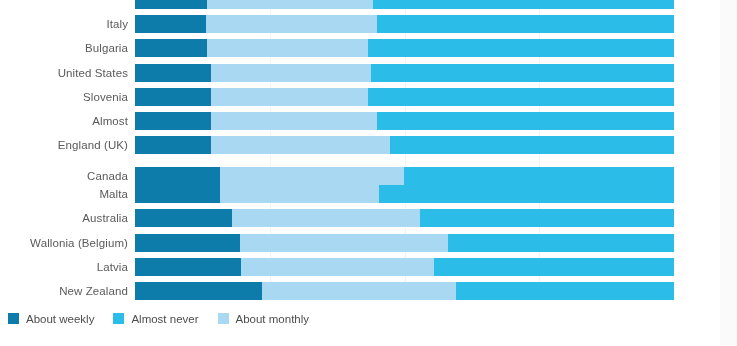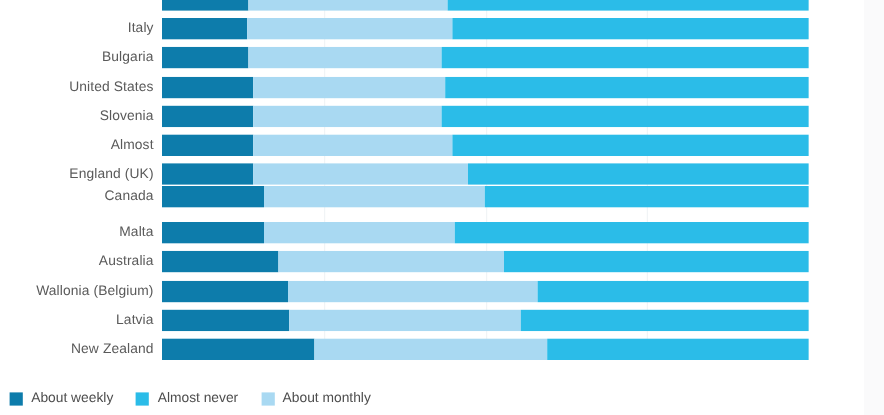--- a/index.html
+++ b/index.html
@@ -80,23 +80,21 @@
     position: absolute;
     left: 8px;
     top: 313px;
     display: flex;
     align-items: center;
     gap: 0px;
   }
 
   .legend-item {
     display: flex;
-    align-items: center;
     margin-right: 19px;
-    margin-top: 13px;
   }
 
   .legend-swatch {
     width: 11px;
     height: 11px;
     margin-right: 7px;
     flex: none;
   }
 
   .legend-label {
@@ -166,21 +164,21 @@
         </div>
       </div>
       <div class="row" style="top: 133.3px;">
         <div class="row-label">England (UK)</div>
         <div class="bar">
           <div class="seg" style="width: 14.1%; background: rgb(13, 124, 171);"></div>
           <div class="seg" style="width: 33.2%; background: rgb(169, 217, 242);"></div>
           <div class="seg" style="width: 52.7%; background: rgb(43, 188, 232);"></div>
         </div>
       </div>
-      <div class="row" style="top: 152px;">
+      <div class="row" style="top: 164px;">
         <div class="row-label">Canada</div>
         <div class="bar">
           <div class="seg" style="width: 15.8%; background: rgb(13, 124, 171);"></div>
           <div class="seg" style="width: 34.1%; background: rgb(169, 217, 242);"></div>
           <div class="seg" style="width: 50.1%; background: rgb(43, 188, 232);"></div>
         </div>
       </div>
       <div class="row" style="top: 181.9px;">
         <div class="row-label">Malta</div>
         <div class="bar">

